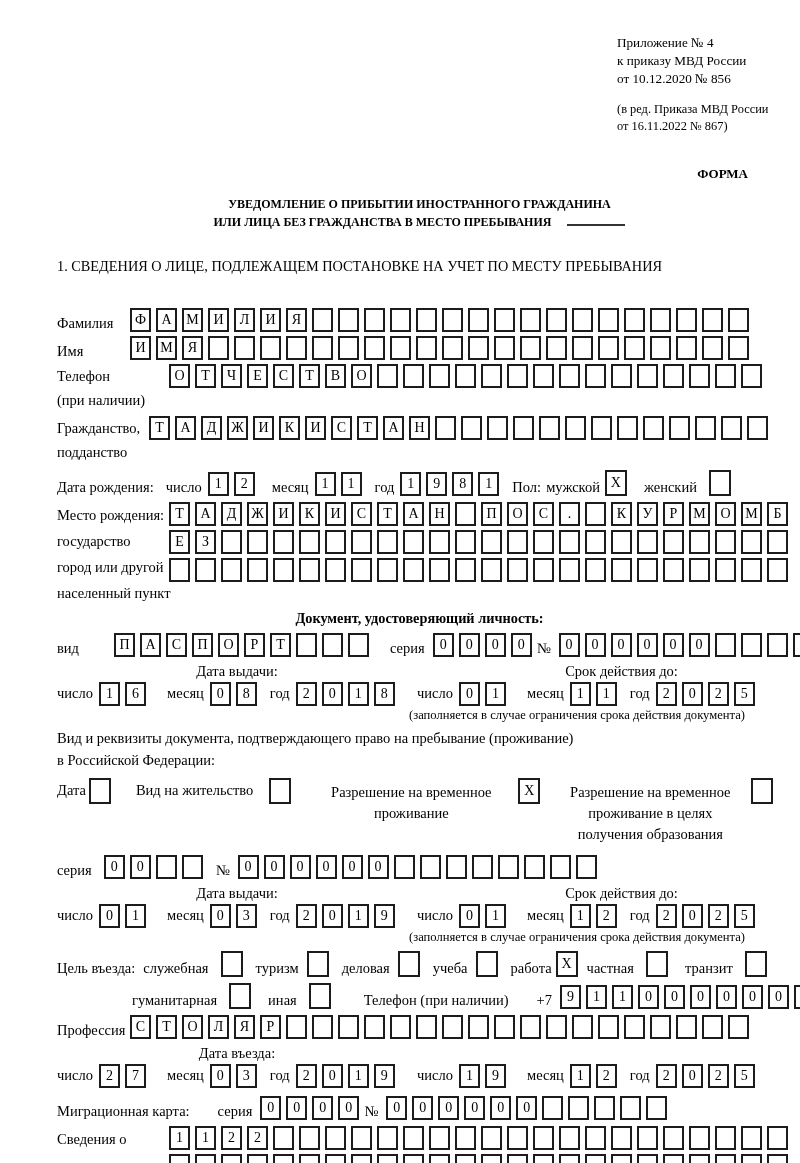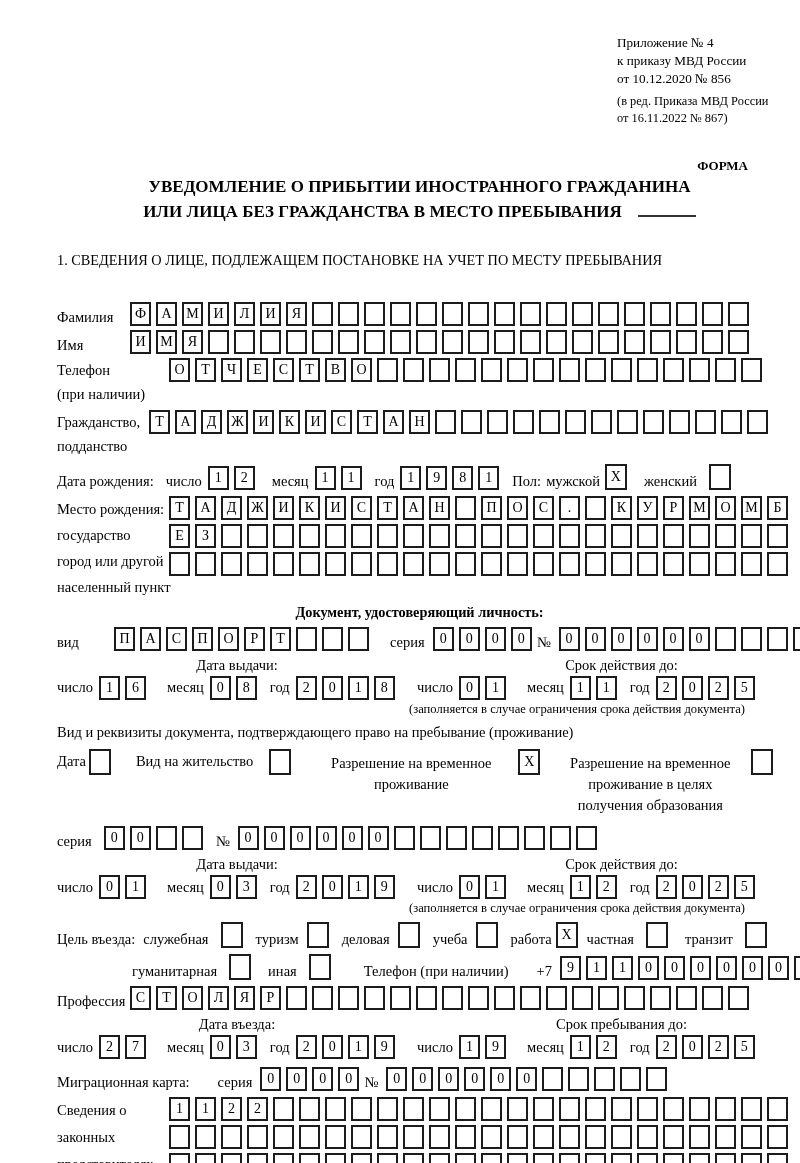--- a/index.html
+++ b/index.html
@@ -6,25 +6,25 @@
   html,body { background:#fff; }
   body {
     width: 800px; height: 1163px; overflow: hidden;
     font-family: "Liberation Serif", serif;
     color: #000; font-size: 14.5px;
   }
   .page { padding: 34px 18px 0 57px; }
 
   .header-note { margin-left: 560px; font-size: 13.2px; line-height: 1.38; }
   .header-note .amend { font-size: 12.4px; }
-  .header-note .amend.first { margin-top: 4px; }
+  .header-note .amend.first { margin-top: 12px; }
 
   .forma { font-weight: bold; text-align: right; padding-right: 34px; margin-top: 31px; font-size: 13px; }
 
-  .title { text-align: center; font-weight: bold; font-size: 17px; line-height: 1.5; }
+  .title { text-align: center; font-weight: bold; font-size: 12px; line-height: 1.5; margin-top: 13px; }
   .blank-line { display: inline-block; width: 58px; border-bottom: 2.5px solid #333; margin-left: 16px; }
 
   .sec-heading { font-weight: normal; font-size: 14.3px; margin-top: 27px; margin-bottom: 33px; }
 
   .row { display: flex; align-items: flex-end; margin-bottom: 4px; white-space: nowrap; }
   .row.top { align-items: flex-start; }
   .lbl { flex: 0 0 auto; }
   .lbl2 { line-height: 24px; }
   .w73 { width: 73px; } .w112 { width: 112px; } .w92 { width: 92px; } .w57 { width: 57px; }
 
@@ -404,20 +404,21 @@
           <span class="cell">0</span>
           <span class="cell">2</span>
           <span class="cell">5</span>
         </span>
     </div>
   </div>
   <div class="date-note">(заполняется в случае ограничения срока действия документа)</div>
 
   <div class="intro">
     <div>Вид и реквизиты документа, подтверждающего право на пребывание (проживание)</div>
+    <div>в Российской Федерации:</div>
   </div>
 
   <div class="opt-row">
     <span class="lbl" style="margin-top:4px">Дата</span>
     <span class="cells chkcells" style="margin-left:3px">
         <span class="cell chk"></span>
       </span>
     <span class="lbl gap20" style="margin-top:4px">Вид на жительство</span>
     <span class="cells chkcells gap16">
         <span class="cell chk"></span>
@@ -587,21 +588,20 @@
         <span class="cell"></span>
         <span class="cell"></span>
         <span class="cell"></span>
         <span class="cell"></span>
         <span class="cell"></span>
       </div>
   </div>
 
   <div class="date-heads">
     <div class="dh-left">Дата въезда:</div>
-    <div class="dh-right">Срок пребывания до:</div>
   </div>
   <div class="date-row">
     <div class="dgroup dgl">
       <span class="dlabel">число</span>
       <span class="cells">
           <span class="cell">2</span>
           <span class="cell">7</span>
         </span>
       <span class="dlabel dgap">месяц</span>
       <span class="cells">

